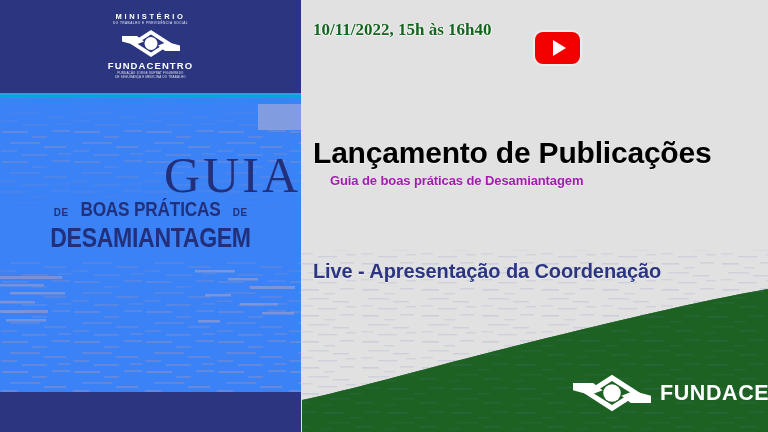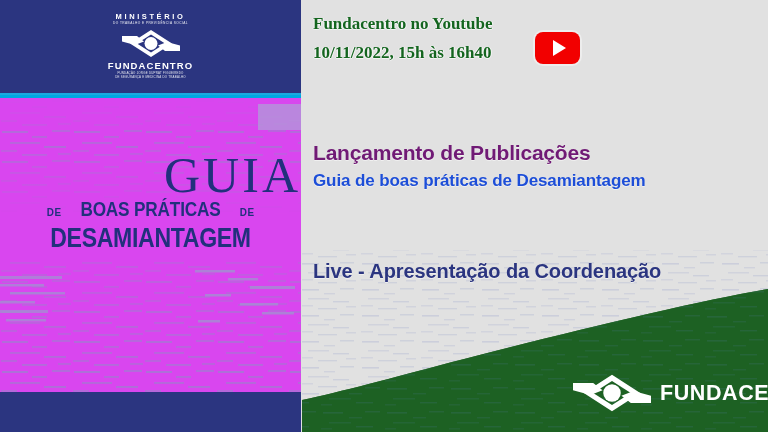--- a/index.html
+++ b/index.html
@@ -19,21 +19,21 @@
   }
 
   
   .green-curve{
     position:absolute;left:0;top:0;width:768px;height:432px;
   }
 
   
   .book{
     position:absolute;left:0;top:0;width:301px;height:432px;
-    background:#d946ef;
+    background:#3b82f6;
     overflow:hidden;
   }
   .book-header{
     position:absolute;left:0;top:0;width:301px;height:93px;
     background:#2b3580;
   }
   .book-header-accent{
     position:absolute;left:0;top:93px;width:301px;height:5px;
     background:#00a7e1;
   }
@@ -79,21 +79,21 @@
   .cover-guia{
     font-family:"Liberation Serif",serif;
     font-size:50px;line-height:50px;font-weight:normal;
     letter-spacing:3px;
     color:#22307c;
     text-align:right;
   }
   .cover-line2{
     margin-top:-2px;
     white-space:nowrap;
-    display:flex;align-items:baseline;justify-content:center;gap:7px;
+    display:flex;align-items:baseline;justify-content:center;gap:0;
   }
   .cover-de{
     font-size:11px;font-weight:bold;letter-spacing:.5px;
     transform:scaleX(.9);
   }
   .cover-boas{
     font-size:20px;font-weight:bold;letter-spacing:-.2px;
     transform:scaleX(.86);transform-origin:center;
   }
   .cover-desam{
@@ -139,30 +139,31 @@
     border-top:8px solid transparent;
     border-bottom:8px solid transparent;
     margin-left:3px;
   }
 
   
   .main-titles{
     position:absolute;left:313px;top:136px;width:445px;
   }
   .t-main{
-    font-size:21px;font-weight:bold;line-height:33px;
-    color:#701a75;letter-spacing:-.2px;
+    font-size:30px;font-weight:bold;line-height:33px;
+    color:#000000;letter-spacing:-.2px;
     text-shadow:0 1px 0 #f0f0f0;
     white-space:nowrap;
   }
   .t-sub{
-    font-size:17px;font-weight:bold;line-height:24px;
-    color:#1d4ed8;letter-spacing:-.1px;
+    font-size:13px;font-weight:bold;line-height:24px;
+    color:#a21caf;letter-spacing:-.1px;
     text-shadow:0 1px 0 #f0f0f0;
     white-space:nowrap;
+    margin-left:17px;
   }
   .block2{
     position:absolute;left:313px;top:223px;width:450px;
   }
   .t-live1,.t-live2{
     font-size:20px;font-weight:bold;line-height:25px;
     color:#2b3580;letter-spacing:-.1px;
     text-shadow:0 1px 0 #efefef;
     white-space:nowrap;
     margin-top:36px;
@@ -309,21 +310,20 @@
         <span class="cover-boas">BOAS PRÁTICAS</span>
         <span class="cover-de">DE</span>
       </div>
       <div class="cover-desam">DESAMIANTAGEM</div>
     </div>
 
     <div class="book-footer"></div>
   </div>
 
   <div class="live-block">
-    <div class="live-line">Fundacentro no Youtube</div>
     <div class="live-date">10/11/2022, 15h às 16h40</div>
 
     <div class="yt-btn">
       <div class="yt-tri"></div>
     </div>
   </div>
 
   <div class="main-titles">
     <div class="t-main">Lançamento de Publicações</div>
     <div class="t-sub">Guia de boas práticas de Desamiantagem</div>

